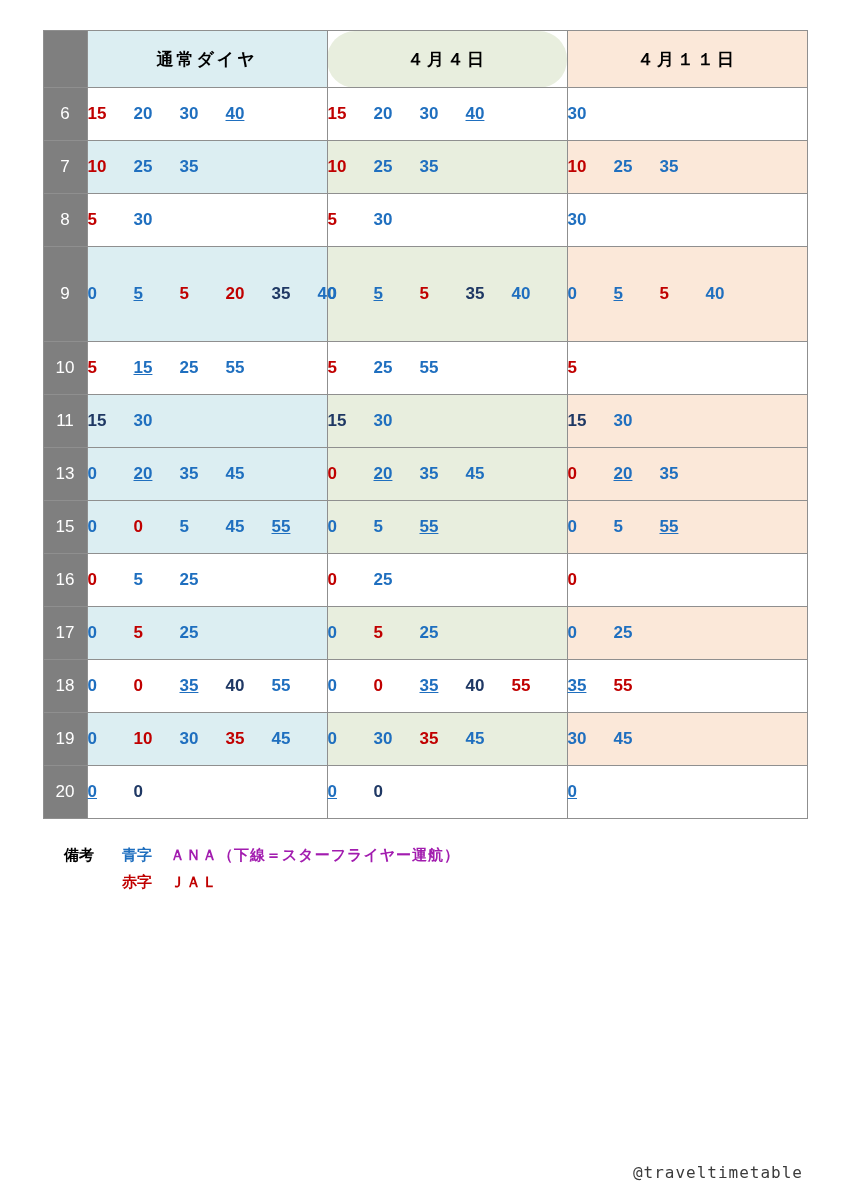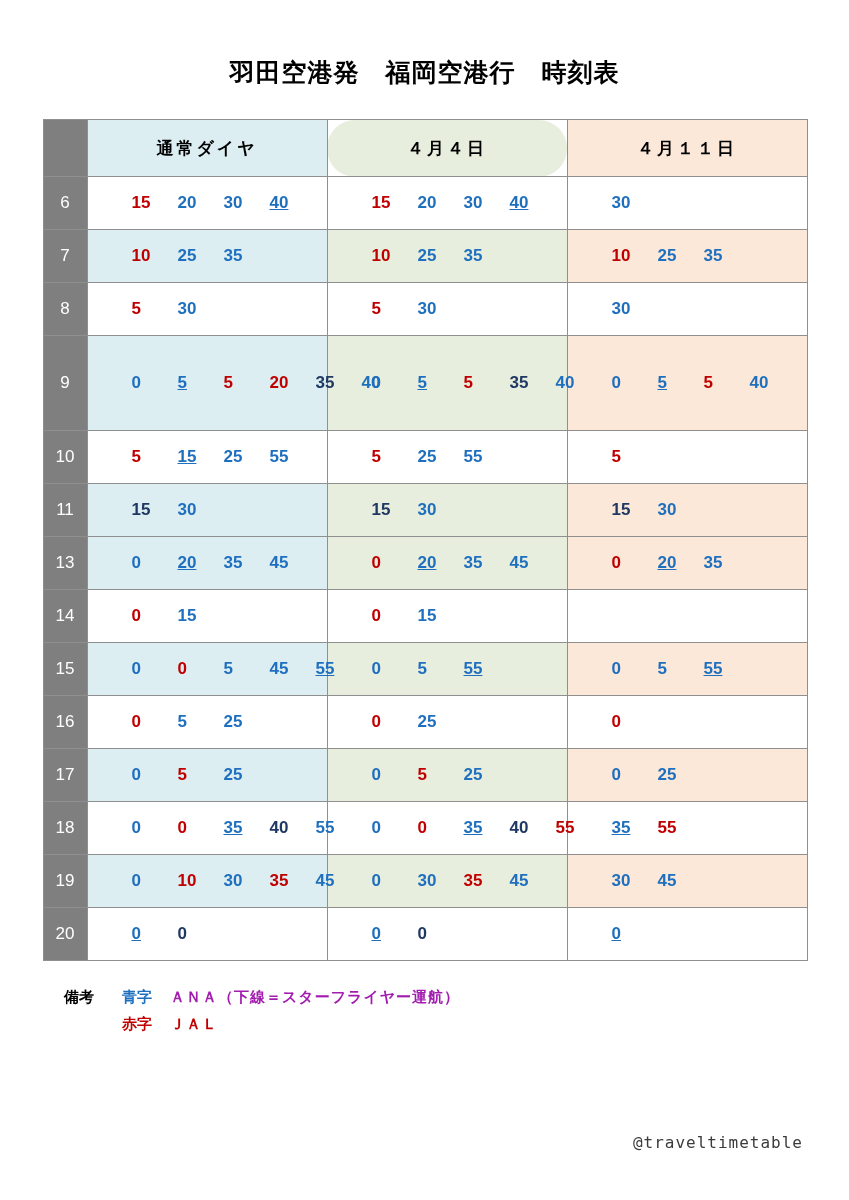--- a/index.html
+++ b/index.html
@@ -90,21 +90,20 @@
   tr.odd td.cell.c0 { background: #dceef2; }
   tr.odd td.cell.c1 { background: #e8eede; }
   tr.odd td.cell.c2 { background: #fbe8d9; }
   tr.even td.cell.c0 { background: #ffffff; }
   tr.even td.cell.c1 { background: #ffffff; }
   tr.even td.cell.c2 { background: #ffffff; }
 
   .flights {
     display: block;
     line-height: 40px;
-    padding-left: 44px;
   }
   .f {
     display: inline-block;
     width: 46px;
     text-align: left;
     font-size: 17px;
     font-weight: bold;
   }
   .f.ana { color: #1f6fbf; }
   .f.jal { color: #c00000; }
@@ -152,21 +151,20 @@
     font-size: 16px;
     color: #3b3b3b;
     letter-spacing: 1px;
   }
 </style>
 </head>
 <body>
 
 <div class="page">
 
-  <div class="title">羽田空港発　福岡空港行　時刻表</div>
 
   <div class="table-wrap">
     <table class="tt">
       <colgroup>
         <col class="hourcol">
         <col class="daycol">
         <col class="daycol">
         <col class="daycol">
       </colgroup>
       <thead>
@@ -255,32 +253,20 @@
             <td class="cell c0">
               <span class="flights"><span class="f ana">0</span><span class="f ana ul">20</span><span class="f ana">35</span><span class="f ana">45</span></span>
             </td>
             <td class="cell c1">
               <span class="flights"><span class="f jal">0</span><span class="f ana ul">20</span><span class="f ana">35</span><span class="f ana">45</span></span>
             </td>
             <td class="cell c2">
               <span class="flights"><span class="f jal">0</span><span class="f ana ul">20</span><span class="f ana">35</span></span>
             </td>
           </tr>
-          <tr class="even">
-            <td class="hour">14</td>
-            <td class="cell c0">
-              <span class="flights"><span class="f jal">0</span><span class="f ana">15</span></span>
-            </td>
-            <td class="cell c1">
-              <span class="flights"><span class="f jal">0</span><span class="f ana">15</span></span>
-            </td>
-            <td class="cell c2">
-              <span class="flights"></span>
-            </td>
-          </tr>
           <tr class="odd">
             <td class="hour">15</td>
             <td class="cell c0">
               <span class="flights"><span class="f ana">0</span><span class="f jal">0</span><span class="f ana">5</span><span class="f ana">45</span><span class="f ana ul">55</span></span>
             </td>
             <td class="cell c1">
               <span class="flights"><span class="f ana">0</span><span class="f ana">5</span><span class="f ana ul">55</span></span>
             </td>
             <td class="cell c2">
               <span class="flights"><span class="f ana">0</span><span class="f ana">5</span><span class="f ana ul">55</span></span>

